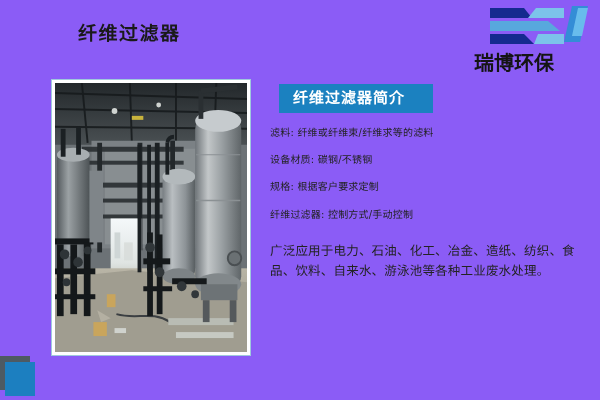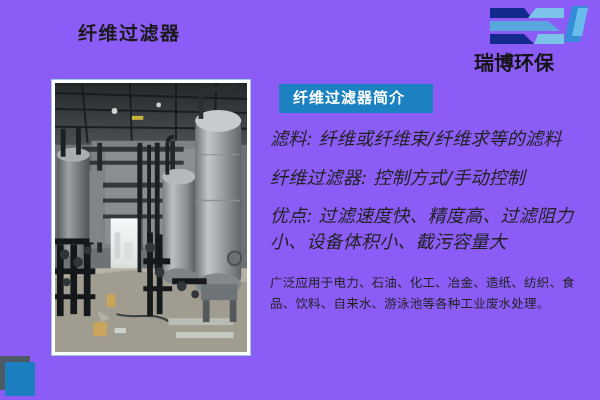--- a/index.html
+++ b/index.html
@@ -131,27 +131,26 @@
     margin-left: 9px;
     line-height: 1;
     white-space: nowrap;
   }
   .spec-list {
     margin: 0;
     padding: 0;
     list-style: none;
   }
   .spec-row {
-    font-size: 18px;
+    font-size: 10px;
     color: #232323;
     line-height: 1.42;
     margin-top: 13px;
     letter-spacing: 0.2px;
     white-space: nowrap;
-    font-style: italic;
   }
   .spec-row.wrap { white-space: normal; }
   .spec-label { font-weight: normal; }
   .desc-block {
     font-size: 12.5px;
     color: #232323;
     line-height: 1.65;
     margin-top: 19px;
     letter-spacing: 0.2px;
   }
@@ -348,25 +347,29 @@
 
   <div class="info-panel">
     <div class="panel-header">纤维过滤器简介</div>
 
     <ul class="spec-list">
       <li class="spec-row">
         <span class="spec-label">滤料:</span>
         <span class="spec-value">纤维或纤维束/纤维求等的滤料</span>
       </li>
       <li class="spec-row">
+        <span class="spec-label">设备材质:</span>
+        <span class="spec-value">碳钢/不锈钢</span>
+      </li>
+      <li class="spec-row">
+        <span class="spec-label">规格:</span>
+        <span class="spec-value">根据客户要求定制</span>
+      </li>
+      <li class="spec-row">
         <span class="spec-label">纤维过滤器:</span>
         <span class="spec-value">控制方式/手动控制</span>
       </li>
-      <li class="spec-row wrap">
-        <span class="spec-label">优点:</span>
-        <span class="spec-value">过滤速度快、精度高、过滤阻力小、设备体积小、截污容量大</span>
-      </li>
     </ul>
 
     <div class="desc-block">广泛应用于电力、石油、化工、冶金、造纸、纺织、食品、饮料、自来水、游泳池等各种工业废水处理。</div>
   </div>
 
 </div>
 
 </body></html>

